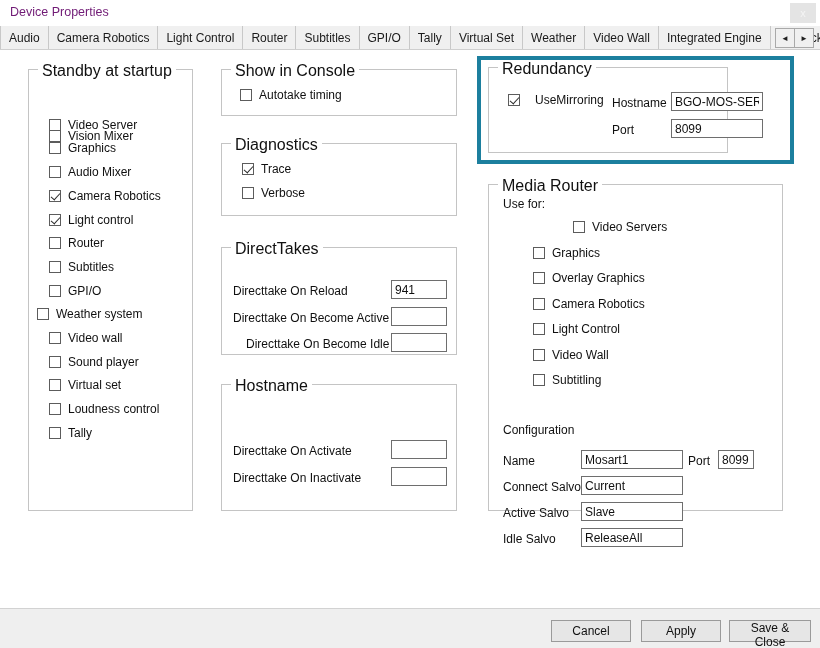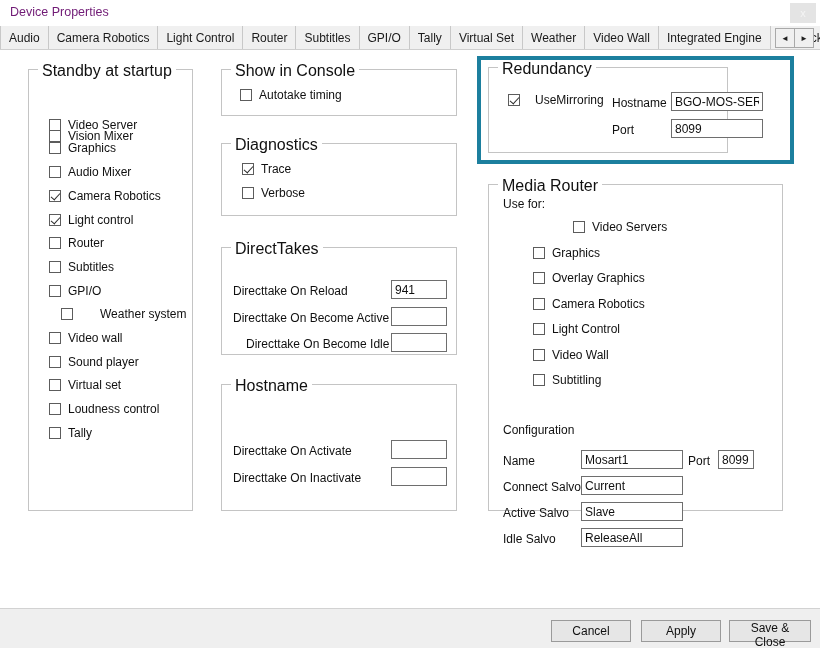--- a/index.html
+++ b/index.html
@@ -257,21 +257,21 @@
           <span class="cblabel">Router</span>
         </div>
         <div class="cbrow" style="left: 20px; top: 189.9px;">
           <span class="cbox"></span>
           <span class="cblabel">Subtitles</span>
         </div>
         <div class="cbrow" style="left: 20px; top: 213.6px;">
           <span class="cbox"></span>
           <span class="cblabel">GPI/O</span>
         </div>
-        <div class="cbrow" style="left: 32px; top: 237.3px; gap: 20px;">
+        <div class="cbrow" style="left: 8px; top: 237.3px;">
           <span class="cbox"></span>
           <span class="cblabel">Weather system</span>
         </div>
         <div class="cbrow" style="left: 20px; top: 261px;">
           <span class="cbox"></span>
           <span class="cblabel">Video wall</span>
         </div>
         <div class="cbrow" style="left: 20px; top: 284.7px;">
           <span class="cbox"></span>
           <span class="cblabel">Sound player</span>

